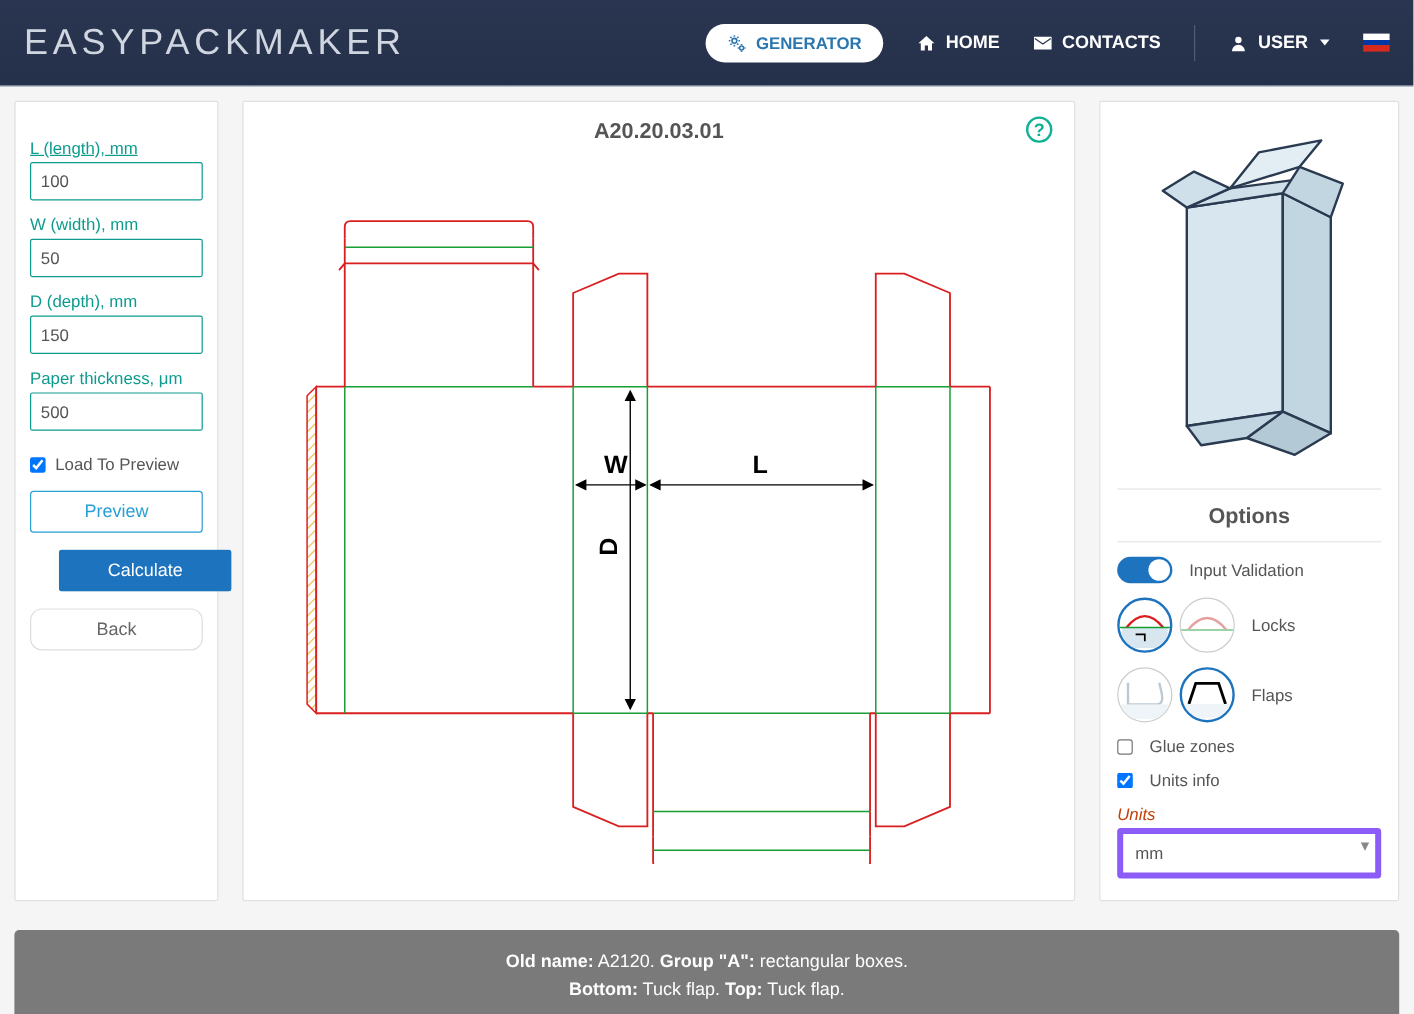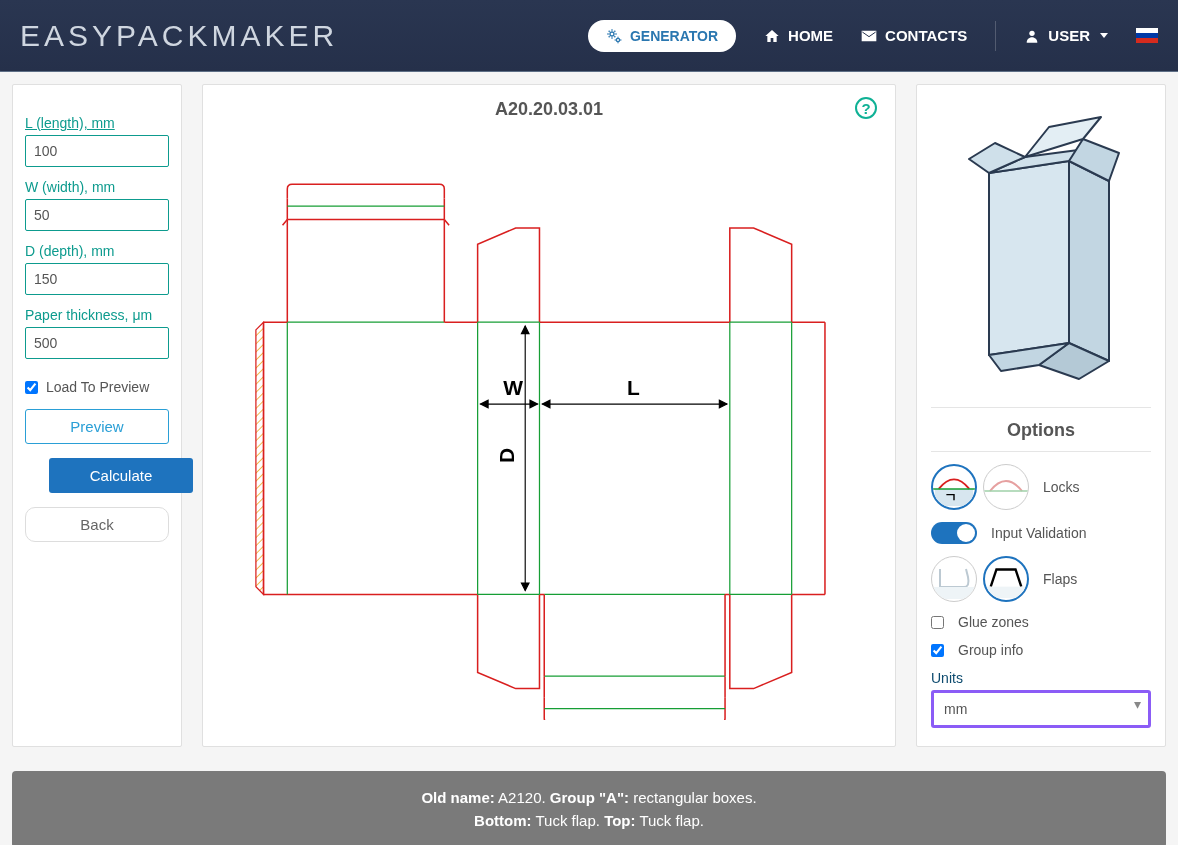--- a/index.html
+++ b/index.html
@@ -36,22 +36,22 @@
 .sidebar-right { width:250px; padding:14px 14px 18px; }
 .box3d { display:flex; justify-content:center; padding:4px 0 16px; }
 .hr { height:1px; background:#e5e5e5; margin:8px 0 12px; }
 .options-title { text-align:center; font-size:18px; font-weight:700; color:#555; margin-bottom:10px; }
 .opt-row { display:flex; align-items:center; gap:14px; margin:12px 0; color:#555; }
 .toggle { width:46px; height:22px; background:#1e73be; border-radius:11px; position:relative; cursor:pointer; }
 .toggle .knob { position:absolute; right:2px; top:2px; width:18px; height:18px; background:#fff; border-radius:50%; }
 .icon-btns { display:flex; gap:6px; }
 .icon-btn { width:46px; height:46px; border:1px solid #ccc; border-radius:50%; display:flex; align-items:center; justify-content:center; cursor:pointer; overflow:hidden; background:#fff; }
 .icon-btn.selected { border:2px solid #1e73be; }
-.units-label { color:#0c4a6e; font-size:14px; margin-top:10px; }
-.select { width:100%; padding:8px 10px; border:3px solid #8b5cf6; border-radius:3px; color:#555; font-size:14px; margin-top:4px; background:#fff; appearance:none; position:relative; }
+.units-label { color:#c2410c; font-size:14px; margin-top:10px;font-style:italic; }
+.select { width:100%; padding:8px 10px; border:5px solid #8b5cf6; border-radius:3px; color:#555; font-size:14px; margin-top:4px; background:#fff; appearance:none; position:relative; }
 .select-wrap { position:relative; }
 .select-wrap::after { content:"▾"; position:absolute; right:10px; top:10px; color:#888; pointer-events:none; }
 
 
 .footer { margin:12px; background:#7a7a7a; color:#fff; text-align:center; padding:16px; border-radius:4px; font-size:15px; line-height:1.5; }
 .footer b { font-weight:700; }
 
 svg { display:block; }
 .icon-svg { width:16px; height:16px; }
 </style>
@@ -222,47 +222,47 @@
           <path d="M118 240 L158 258 L128 276 L88 262 Z" fill="#b4c9d6"></path>
           <path d="M38 252 L118 240 L88 262 L50 268 Z" fill="#c2d6e2"></path>
         </g>
       </svg>
     </div>
     <div class="hr"></div>
     <div class="options-title">Options</div>
     <div class="hr"></div>
 
     <div class="opt-row">
+      <div class="toggle">
+          <div class="knob"></div>
+        </div>
+      <span>Input Validation</span>
+    </div>
+
+    <div class="opt-row">
       <div class="icon-btns">
         <div class="icon-btn selected">
           <svg width="44" height="44" viewBox="0 0 44 44">
               <rect x="2" y="24" width="40" height="18" fill="#d7e6ef"></rect>
               <path d="M6 24 Q22 4 38 24" fill="none" stroke="#d91f1f" stroke-width="2"></path>
               <line x1="0" y1="24" x2="44" y2="24" stroke="#169e35" stroke-width="1.5"></line>
               <path d="M14 30 h8 v6" fill="none" stroke="#000" stroke-width="1.5"></path>
             </svg>
         </div>
         <div class="icon-btn">
           <svg width="44" height="44" viewBox="0 0 44 44">
               <path d="M6 26 Q22 6 38 26" fill="none" stroke="#e6a0a0" stroke-width="2"></path>
               <line x1="0" y1="26" x2="44" y2="26" stroke="#9fd1a8" stroke-width="1.5"></line>
             </svg>
         </div>
       </div>
       <span>Locks</span>
     </div>
 
     <div class="opt-row">
-      <div class="toggle">
-          <div class="knob"></div>
-        </div>
-      <span>Input Validation</span>
-    </div>
-
-    <div class="opt-row">
       <div class="icon-btns">
         <div class="icon-btn">
           <svg width="44" height="44" viewBox="0 0 44 44">
               <path d="M8 12 L8 30 L32 30 Q38 30 36 20 L34 12" fill="none" stroke="#bcc9d2" stroke-width="2"></path>
               <rect x="2" y="30" width="40" height="12" fill="#eef4f7"></rect>
             </svg>
         </div>
         <div class="icon-btn selected">
           <svg width="44" height="44" viewBox="0 0 44 44">
               <path d="M6 30 L12 12 L32 12 L38 30" fill="none" stroke="#000" stroke-width="2.5"></path>
@@ -272,21 +272,21 @@
       </div>
       <span>Flaps</span>
     </div>
 
     <div class="opt-row">
       <input type="checkbox" style="">
       <span>Glue zones</span>
     </div>
     <div class="opt-row">
       <input type="checkbox" checked="" style="">
-      <span>Group info</span>
+      <span>Units info</span>
     </div>
 
     <div class="units-label">Units</div>
     <div class="select-wrap">
       <select class="select">
         <option>mm</option>
       </select>
     </div>
   </div>
 </div>

